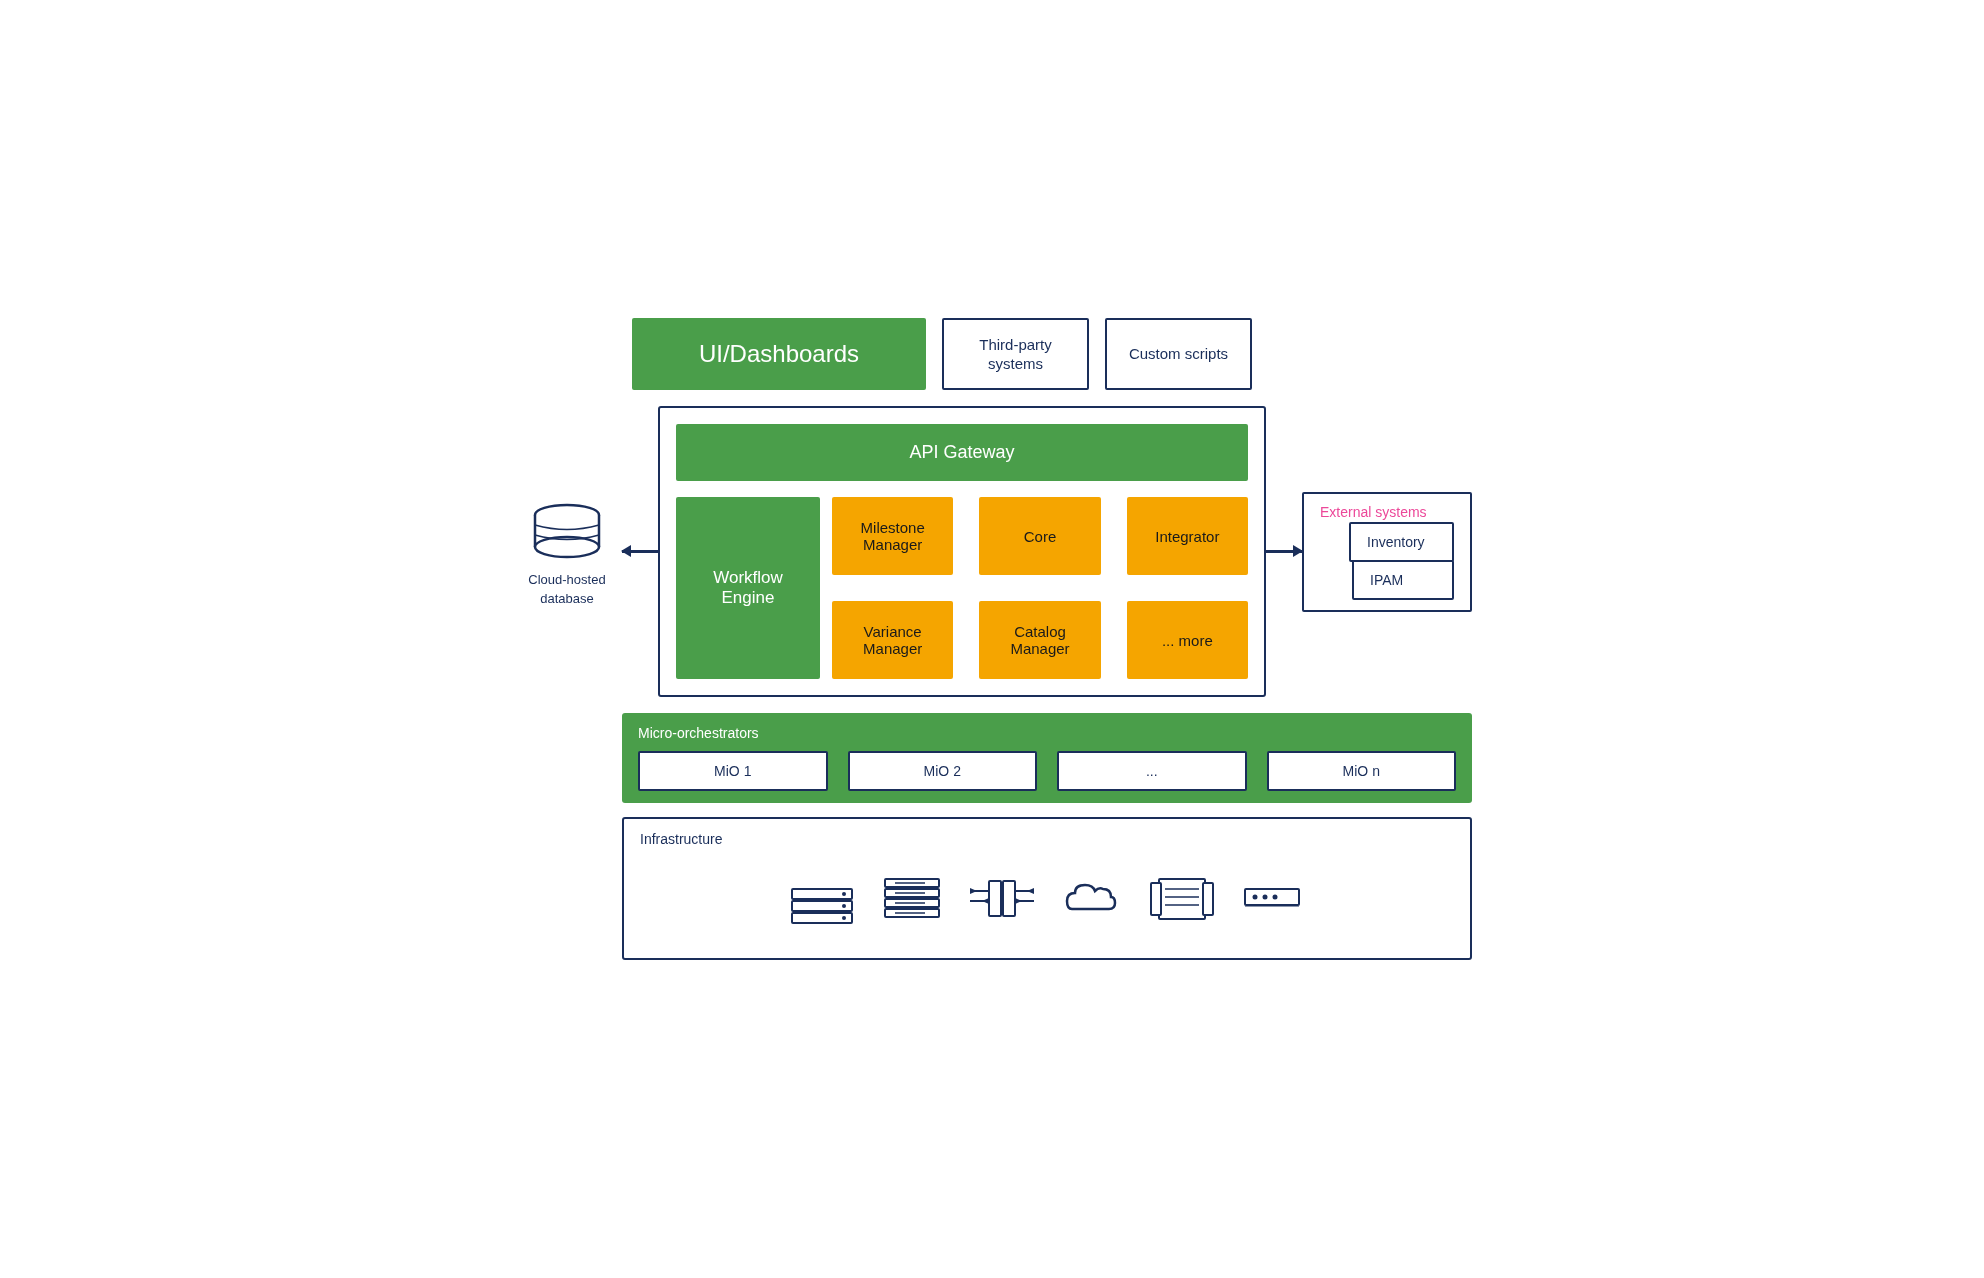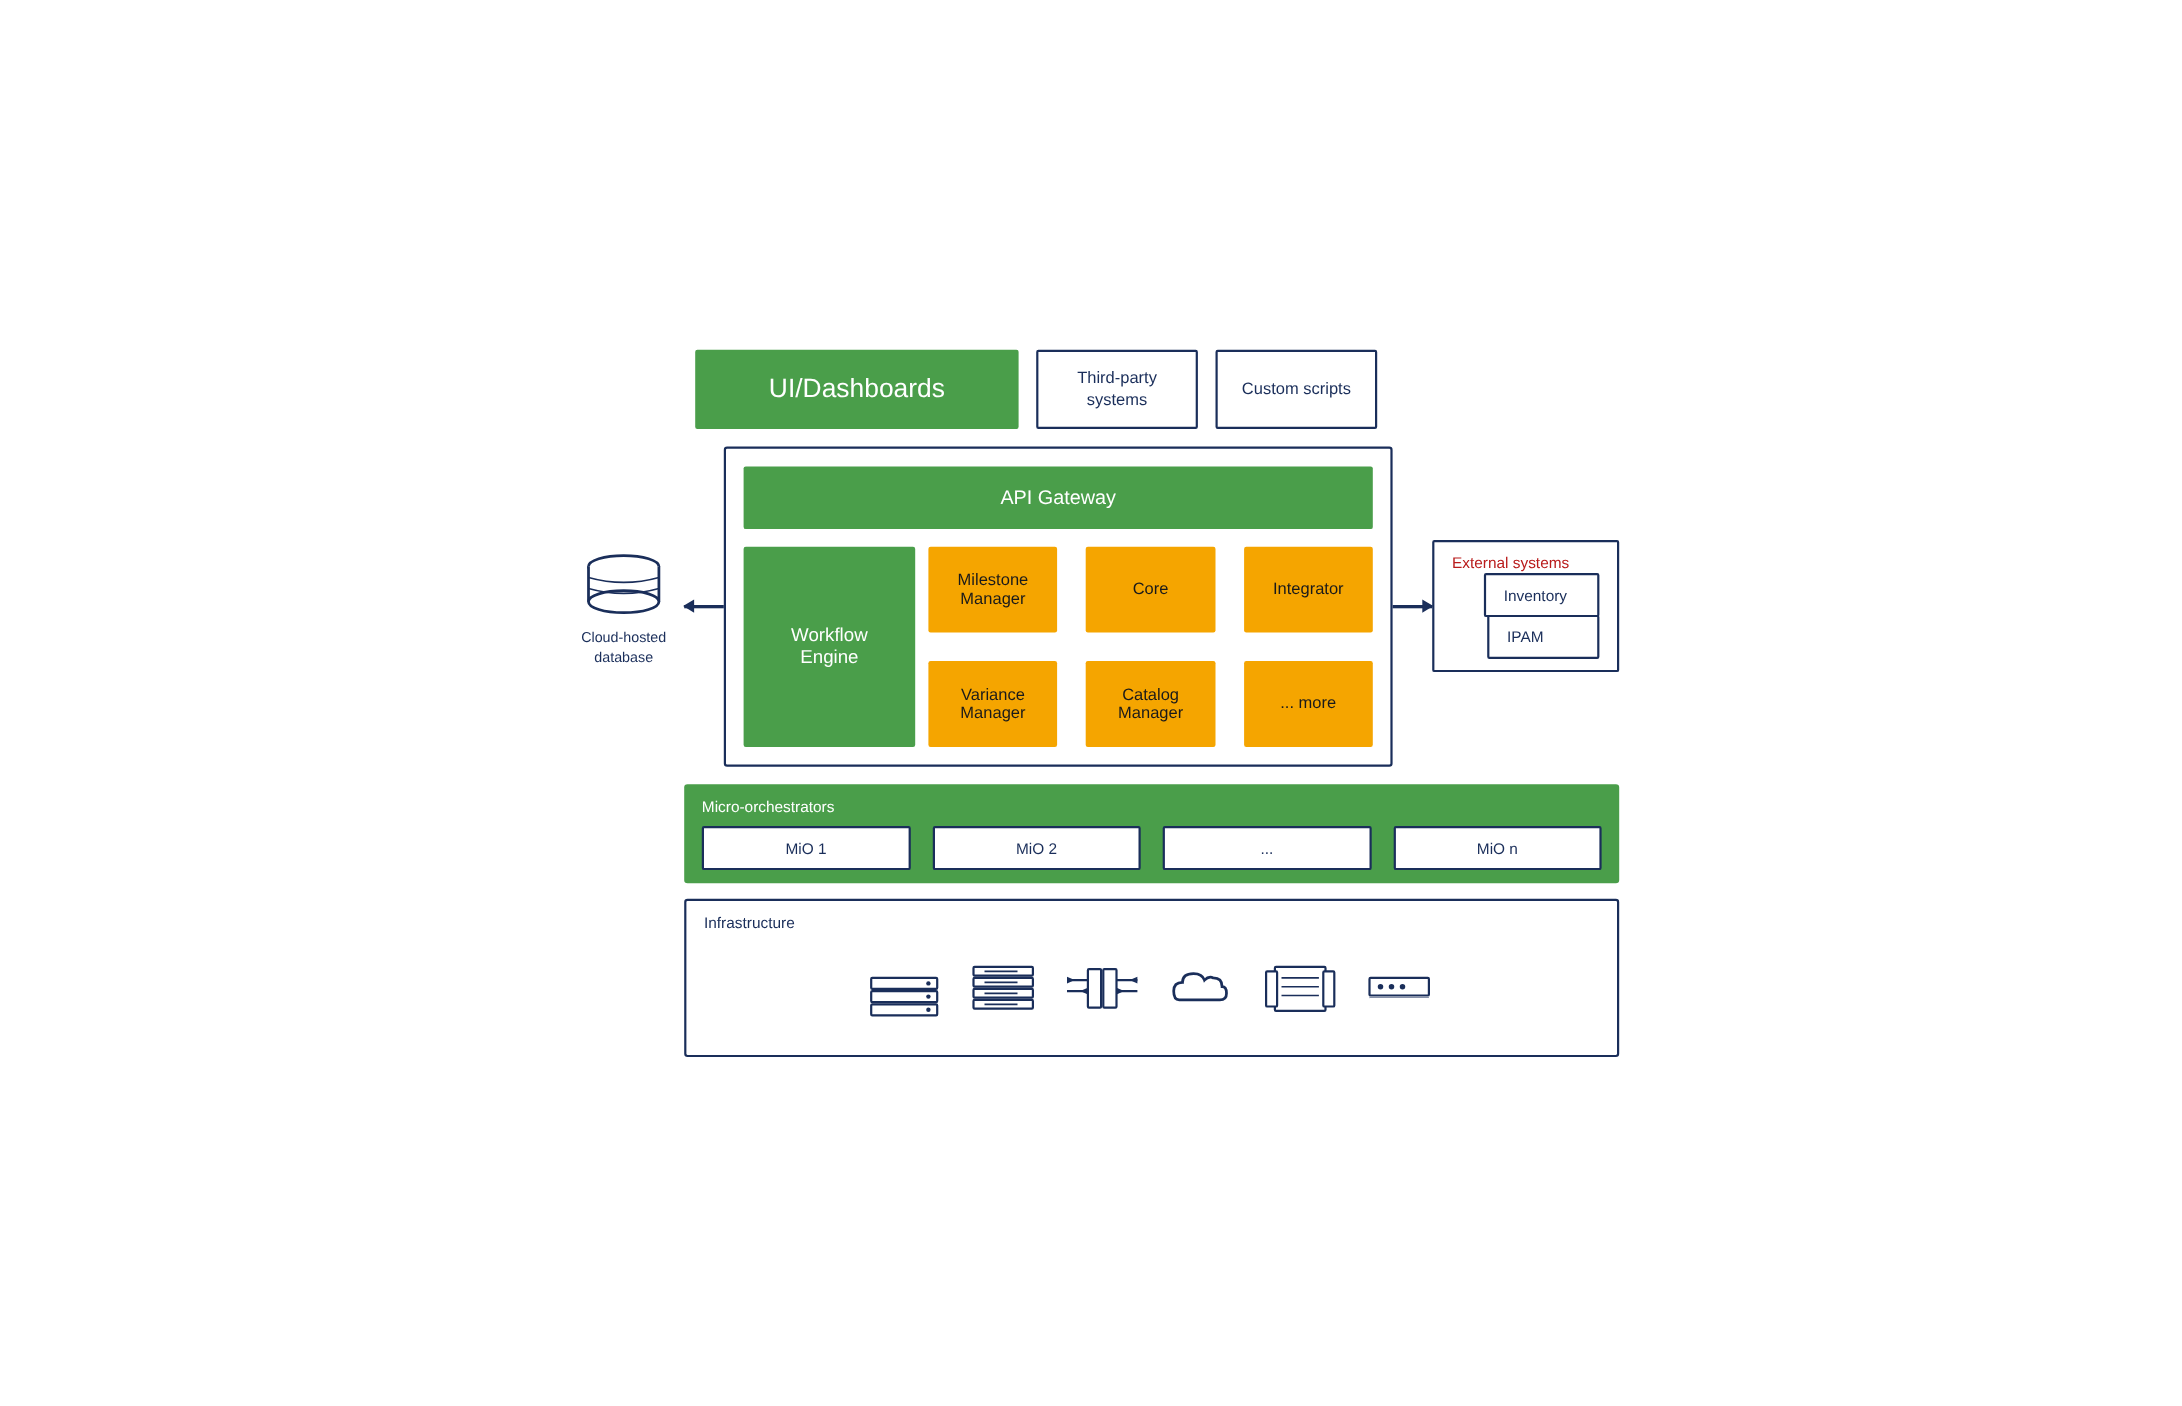--- a/index.html
+++ b/index.html
@@ -124,21 +124,21 @@
       gap: 12px;
     }
     .workflow-engine {
       background: #4a9e4a;
       color: white;
       font-size: 17px;
       font-weight: 500;
       display: flex;
       align-items: center;
       padding: 20px;
-      width: 156px;
+      width: 144px;
       flex-shrink: 0;
       border-radius: 2px;
       text-align: center;
     }
     .orange-grid {
       flex: 1;
       display: grid;
       grid-template-columns: 1fr 1fr 1fr;
       grid-template-rows: 1fr 1fr;
       gap: 26px;
@@ -172,21 +172,21 @@
     }
 
     
     .external-systems {
       width: 170px;
       flex-shrink: 0;
       position: relative;
     }
     .ext-label {
       font-size: 14px;
-      color: #b91c1c;
+      color: #ec4899;
       margin-bottom: 4px;
     }
     .ext-box-outer {
       border: 2px solid #1a2e5a;
       border-radius: 2px;
       padding: 10px 16px;
       background: white;
       font-size: 14px;
       color: #1a2e5a;
       position: relative;

